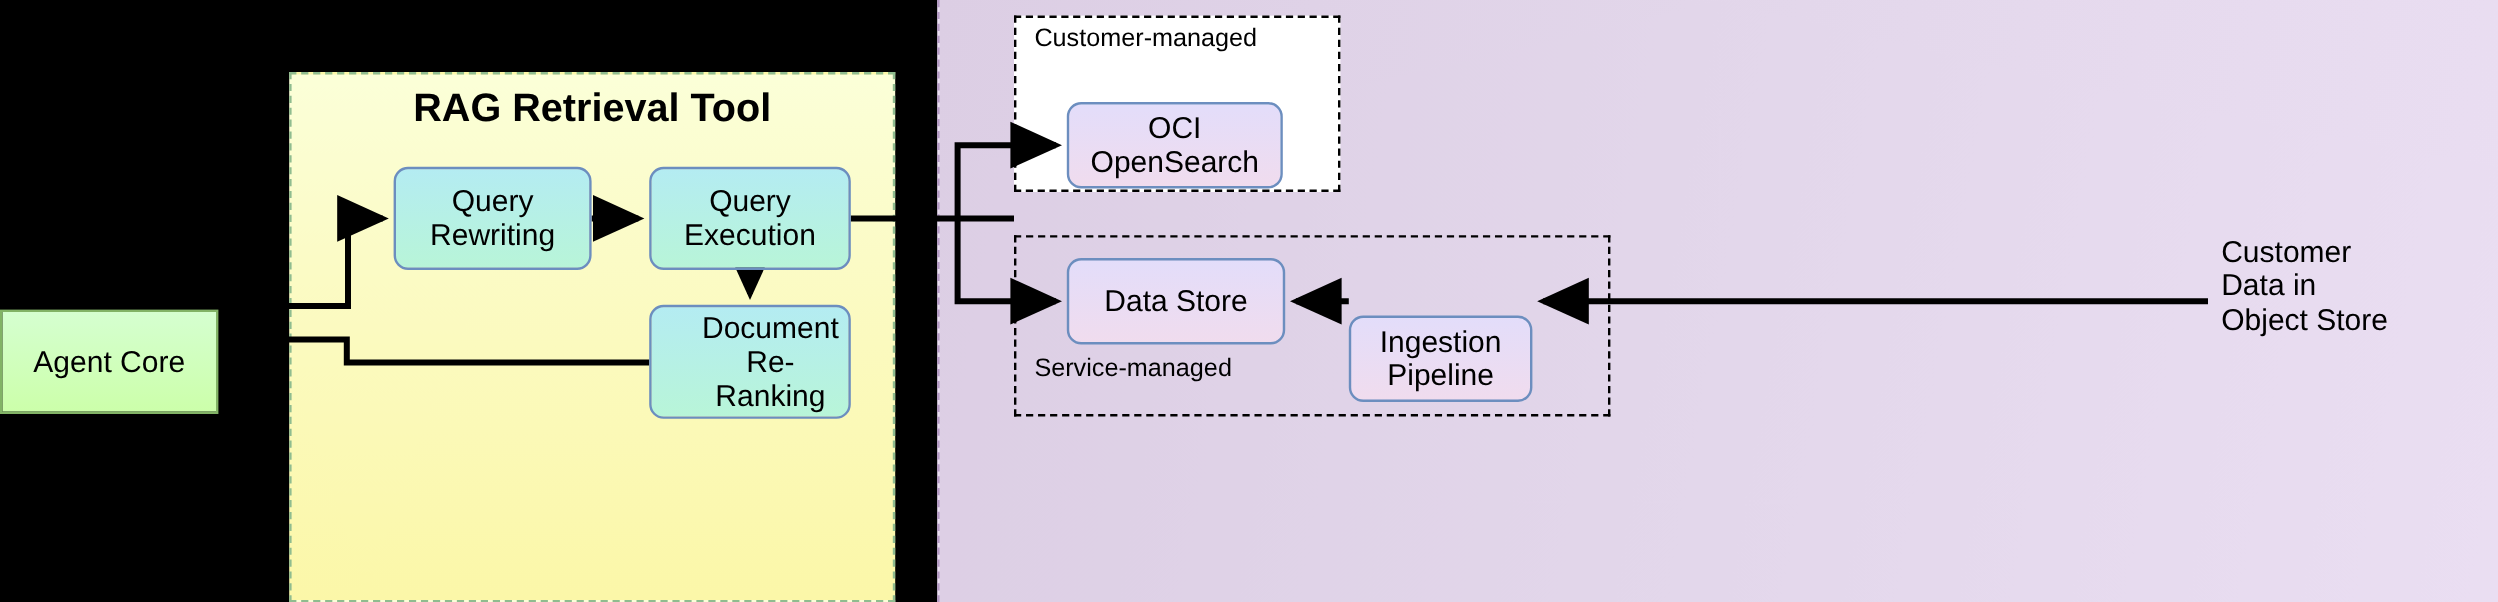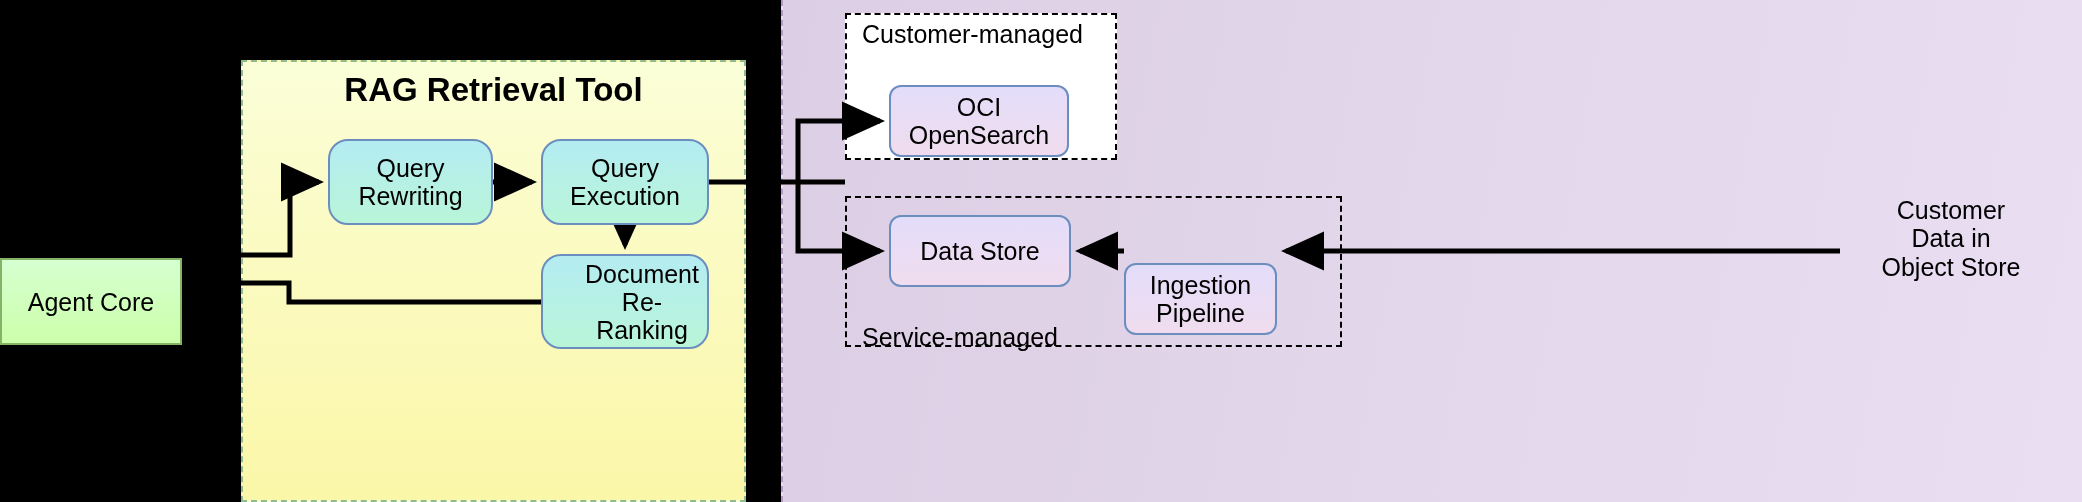--- a/index.html
+++ b/index.html
@@ -24,34 +24,34 @@
   #customer-managed-box{left:845px;top:13px;width:272px;height:147px;background:#ffffff;}
   #service-managed-box{left:845px;top:196px;width:497px;height:151px;background:transparent;}
 
   .panel-title{
     position:absolute;font-weight:bold;color:#000;text-align:center;
     line-height:1.12;white-space:pre-line;
   }
   #rag-title{left:241px;top:72px;width:505px;font-size:33px;}
   #kb-title{left:1180px;top:48px;width:330px;font-size:27px;}
 
-  .plain-label{position:absolute;color:#000;font-size:25px;line-height:1.13;white-space:pre-line;}
+  .plain-label{position:absolute;color:#000;font-size:21px;line-height:1.13;white-space:pre-line;}
   #customer-managed-label{left:862px;top:20px;text-align:left;}
-  #service-managed-label{left:862px;top:295px;text-align:left;margin-top:28px;}
-  #customer-data-label{left:1851px;top:196px;width:200px;text-align:center;font-size:25px;}
+  #service-managed-label{left:862px;top:295px;text-align:left;}
+  #customer-data-label{left:1851px;top:196px;width:200px;text-align:left;font-size:25px;}
 
   
   .node{
     position:absolute;box-sizing:border-box;display:flex;
     align-items:center;justify-content:center;text-align:center;
     color:#000;font-size:25px;line-height:1.12;white-space:pre-line;
     border:2px solid #6c8ebf;border-radius:12px;
   }
   .node.green{background:linear-gradient(to bottom,#d5ffd0 0%,#ccffaa 100%);border:2px solid #82b366;border-radius:0;}
-  .node.cyan{background:linear-gradient(to bottom,#b4ecf2 0%,#b8f5d8 100%);border-radius:20px;}
+  .node.cyan{background:linear-gradient(to bottom,#b4ecf2 0%,#b8f5d8 100%);}
   .node.lilac{background:linear-gradient(to bottom,#e3ddfa 0%,#f0dcee 100%);}
 
   #agent-core{left:0px;top:258px;width:182px;height:87px;}
   #query-rewriting{left:328px;top:139px;width:165px;height:86px;}
   #query-execution{left:541px;top:139px;width:168px;height:86px;}
   #document-reranking{left:541px;top:254px;width:168px;height:95px;padding-left:34px;}
   #oci-opensearch{left:889px;top:85px;width:180px;height:72px;}
   #data-store{left:889px;top:215px;width:182px;height:72px;}
   #ingestion-pipeline{left:1124px;top:215px;width:153px;height:72px;margin-top:48px;}
 

